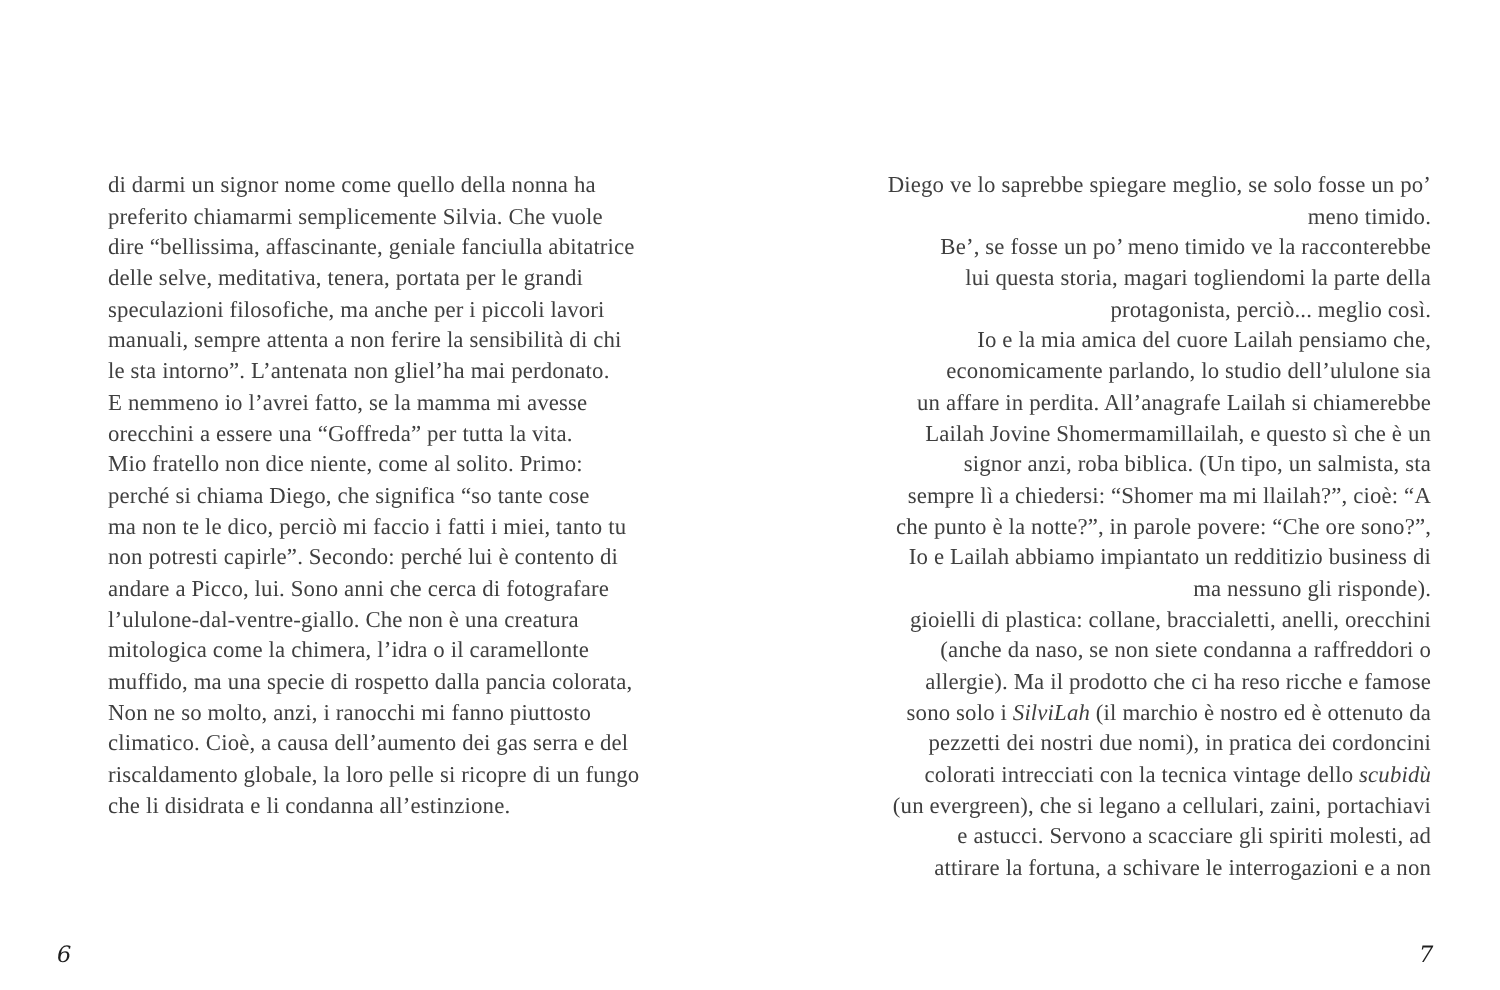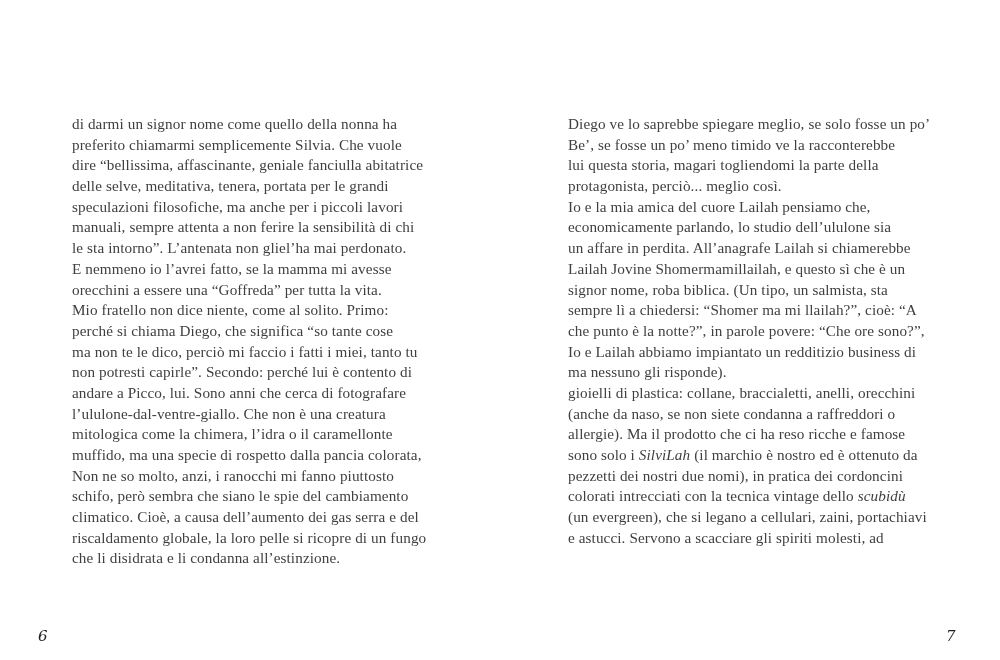--- a/index.html
+++ b/index.html
@@ -21,21 +21,21 @@
   .text-block {
     position: absolute;
     top: 90px;
     width: 386px;
     color: #3f3f3f;
     font-size: 15.2px;
     line-height: 20.7px;
     letter-spacing: 0.1px;
   }
   .text-block.left  { left: 72px; }
-  .text-block.right { left: 568px; }
+  .text-block.right { left: 568px; text-align: right; }
   .line {
     white-space: nowrap;
     height: 20.7px;
   }
   .line em {
   }
   .page-number {
     position: absolute;
     top: 603px;
     color: #1f1f1f;
@@ -64,48 +64,49 @@
         <div class="line">orecchini a essere una “Goffreda” per tutta la vita.</div>
         <div class="line">Mio fratello non dice niente, come al solito. Primo:</div>
         <div class="line">perché si chiama Diego, che significa “so tante cose</div>
         <div class="line">ma non te le dico, perciò mi faccio i fatti i miei, tanto tu</div>
         <div class="line">non potresti capirle”. Secondo: perché lui è contento di</div>
         <div class="line">andare a Picco, lui. Sono anni che cerca di fotografare</div>
         <div class="line">l’ululone-dal-ventre-giallo. Che non è una creatura</div>
         <div class="line">mitologica come la chimera, l’idra o il caramellonte</div>
         <div class="line">muffido, ma una specie di rospetto dalla pancia colorata,</div>
         <div class="line">Non ne so molto, anzi, i ranocchi mi fanno piuttosto</div>
-        <div class="line">schifo, però sembra che siano le spie del cambiamento</div>
         <div class="line">climatico. Cioè, a causa dell’aumento dei gas serra e del</div>
         <div class="line">riscaldamento globale, la loro pelle si ricopre di un fungo</div>
         <div class="line">che li disidrata e li condanna all’estinzione.</div>
       </div>
     <div class="page-number left">6</div>
   </section>
 
   <section>
     <div class="text-block right" id="right-lines">
         <div class="line">Diego ve lo saprebbe spiegare meglio, se solo fosse un po’</div>
+        <div class="line">meno timido.</div>
         <div class="line">Be’, se fosse un po’ meno timido ve la racconterebbe</div>
         <div class="line">lui questa storia, magari togliendomi la parte della</div>
         <div class="line">protagonista, perciò... meglio così.</div>
         <div class="line">Io e la mia amica del cuore Lailah pensiamo che,</div>
         <div class="line">economicamente parlando, lo studio dell’ululone sia</div>
         <div class="line">un affare in perdita. All’anagrafe Lailah si chiamerebbe</div>
         <div class="line">Lailah Jovine Shomermamillailah, e questo sì che è un</div>
-        <div class="line">signor nome, roba biblica. (Un tipo, un salmista, sta</div>
+        <div class="line">signor anzi, roba biblica. (Un tipo, un salmista, sta</div>
         <div class="line">sempre lì a chiedersi: “Shomer ma mi llailah?”, cioè: “A</div>
         <div class="line">che punto è la notte?”, in parole povere: “Che ore sono?”,</div>
         <div class="line">Io e Lailah abbiamo impiantato un redditizio business di</div>
         <div class="line">ma nessuno gli risponde).</div>
         <div class="line">gioielli di plastica: collane, braccialetti, anelli, orecchini</div>
         <div class="line">(anche da naso, se non siete condanna a raffreddori o</div>
         <div class="line">allergie). Ma il prodotto che ci ha reso ricche e famose</div>
         <div class="line"><span>sono solo i </span><em>SilviLah</em><span> (il marchio è nostro ed è ottenuto da</span></div>
         <div class="line">pezzetti dei nostri due nomi), in pratica dei cordoncini</div>
         <div class="line"><span>colorati intrecciati con la tecnica vintage dello </span><em>scubidù</em></div>
         <div class="line">(un evergreen), che si legano a cellulari, zaini, portachiavi</div>
         <div class="line">e astucci. Servono a scacciare gli spiriti molesti, ad</div>
+        <div class="line">attirare la fortuna, a schivare le interrogazioni e a non</div>
       </div>
     <div class="page-number right">7</div>
   </section>
 
 </main>
 
 </body></html>

